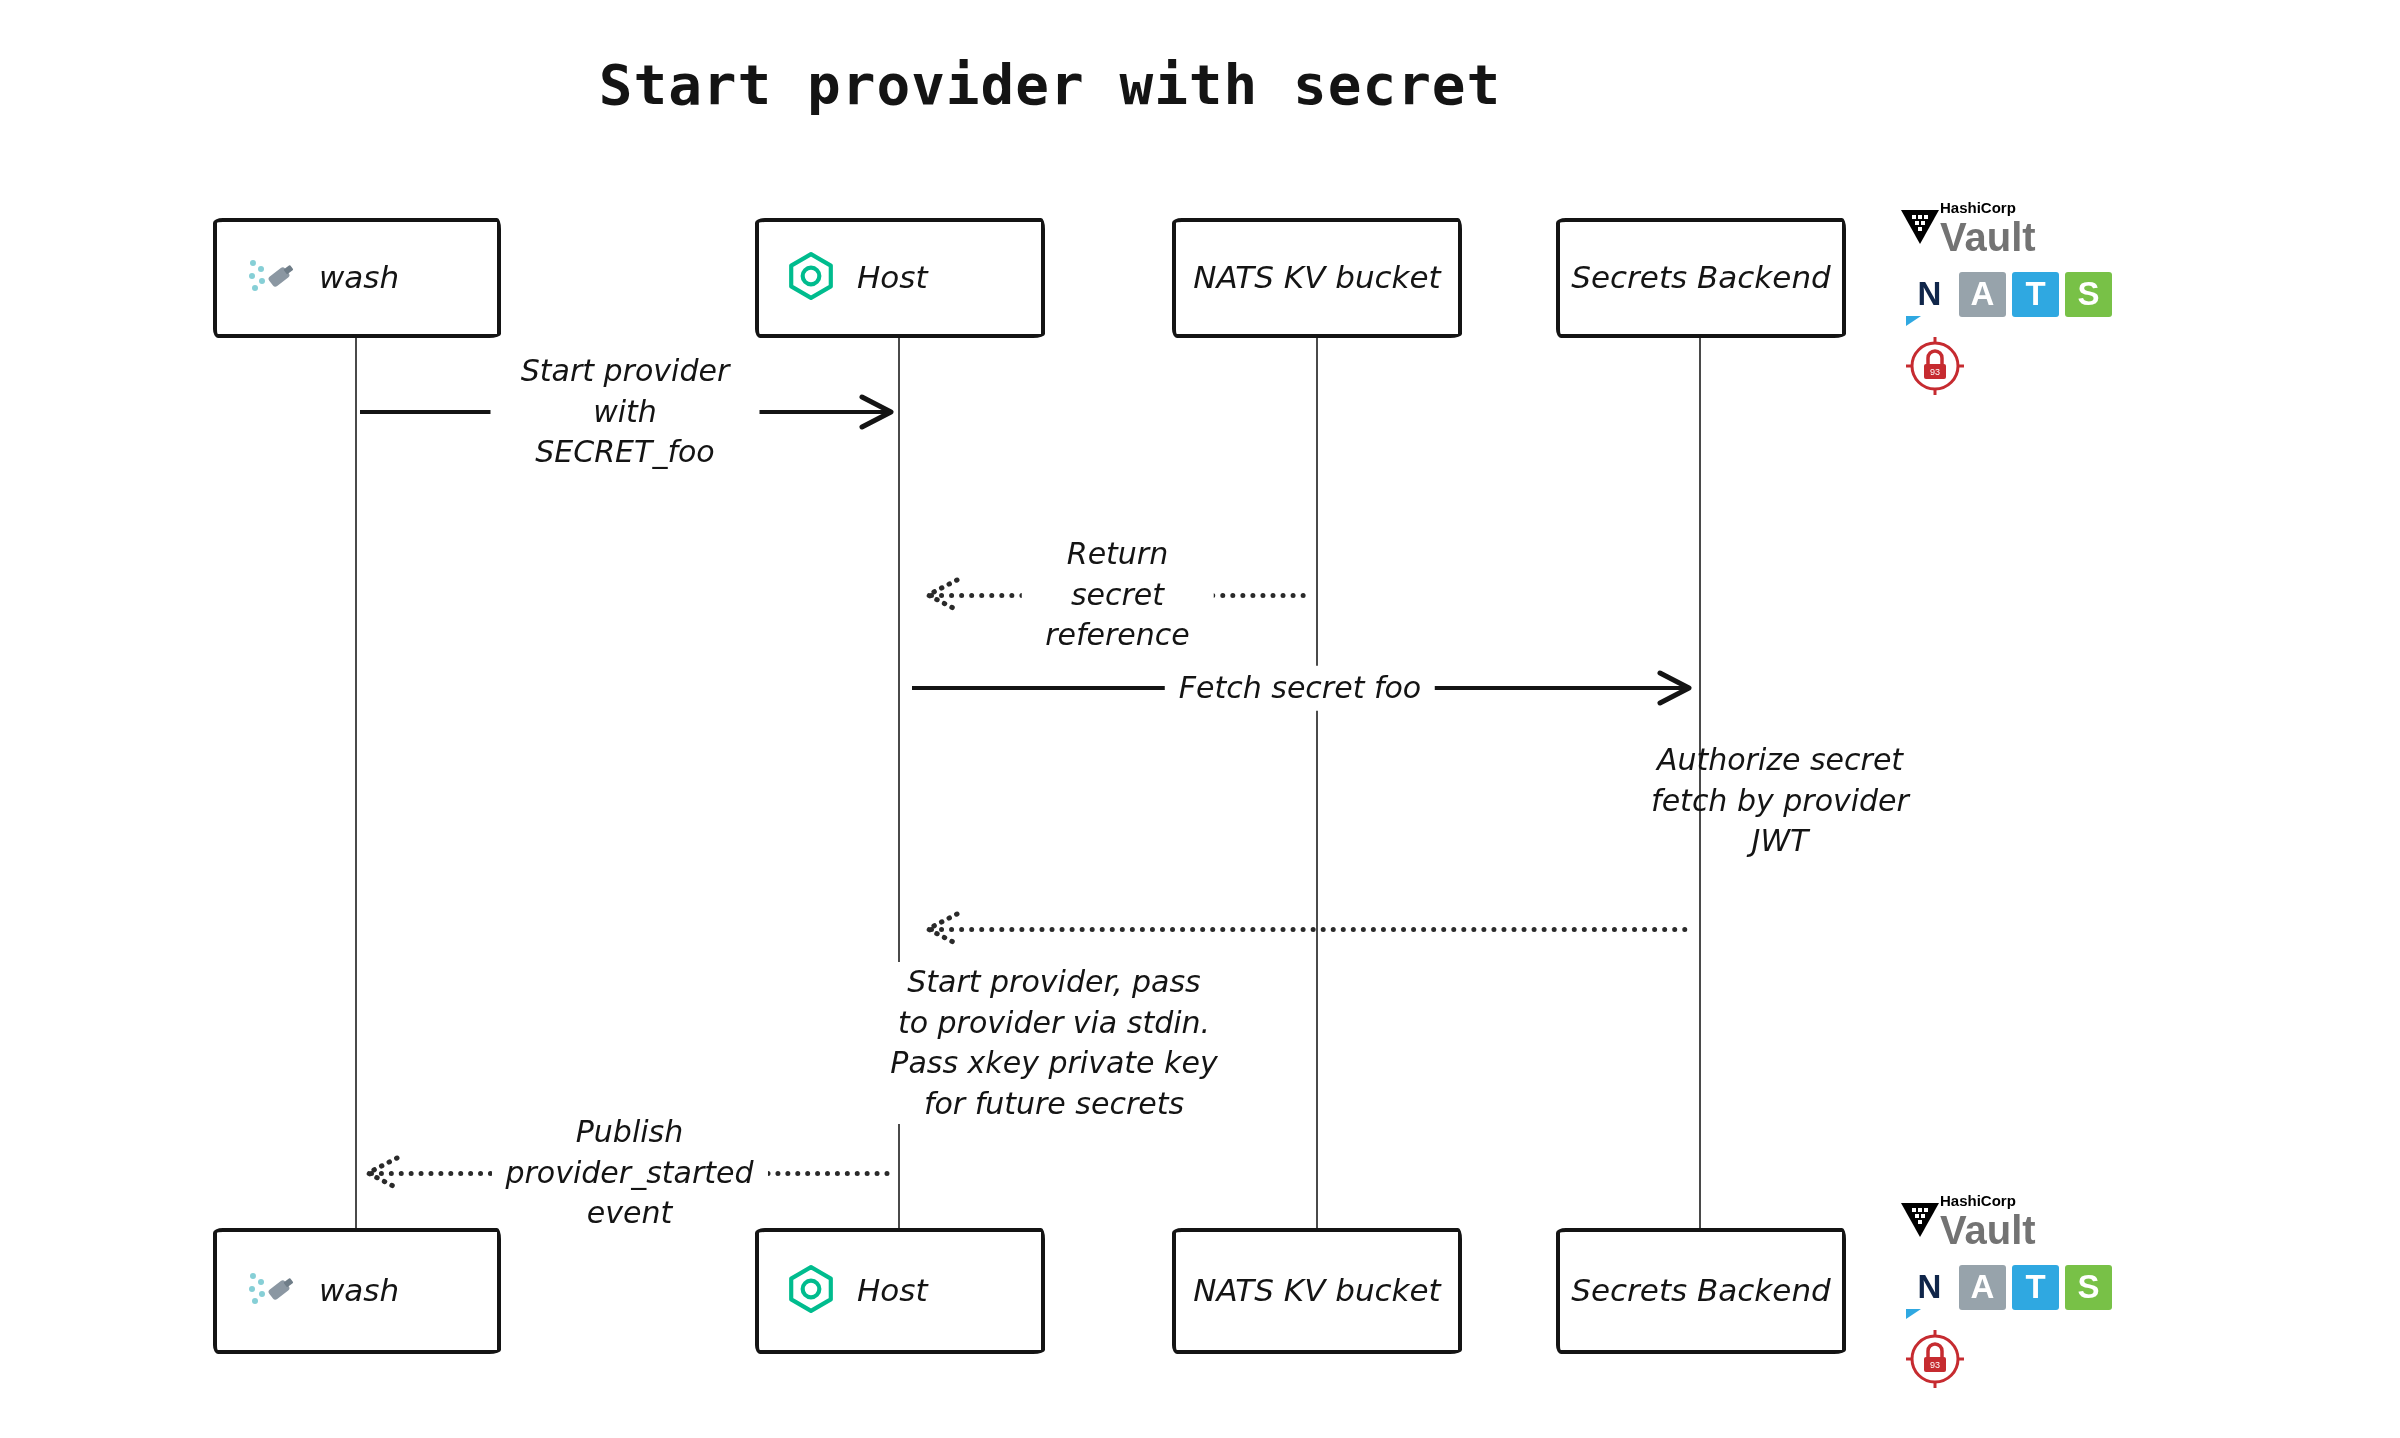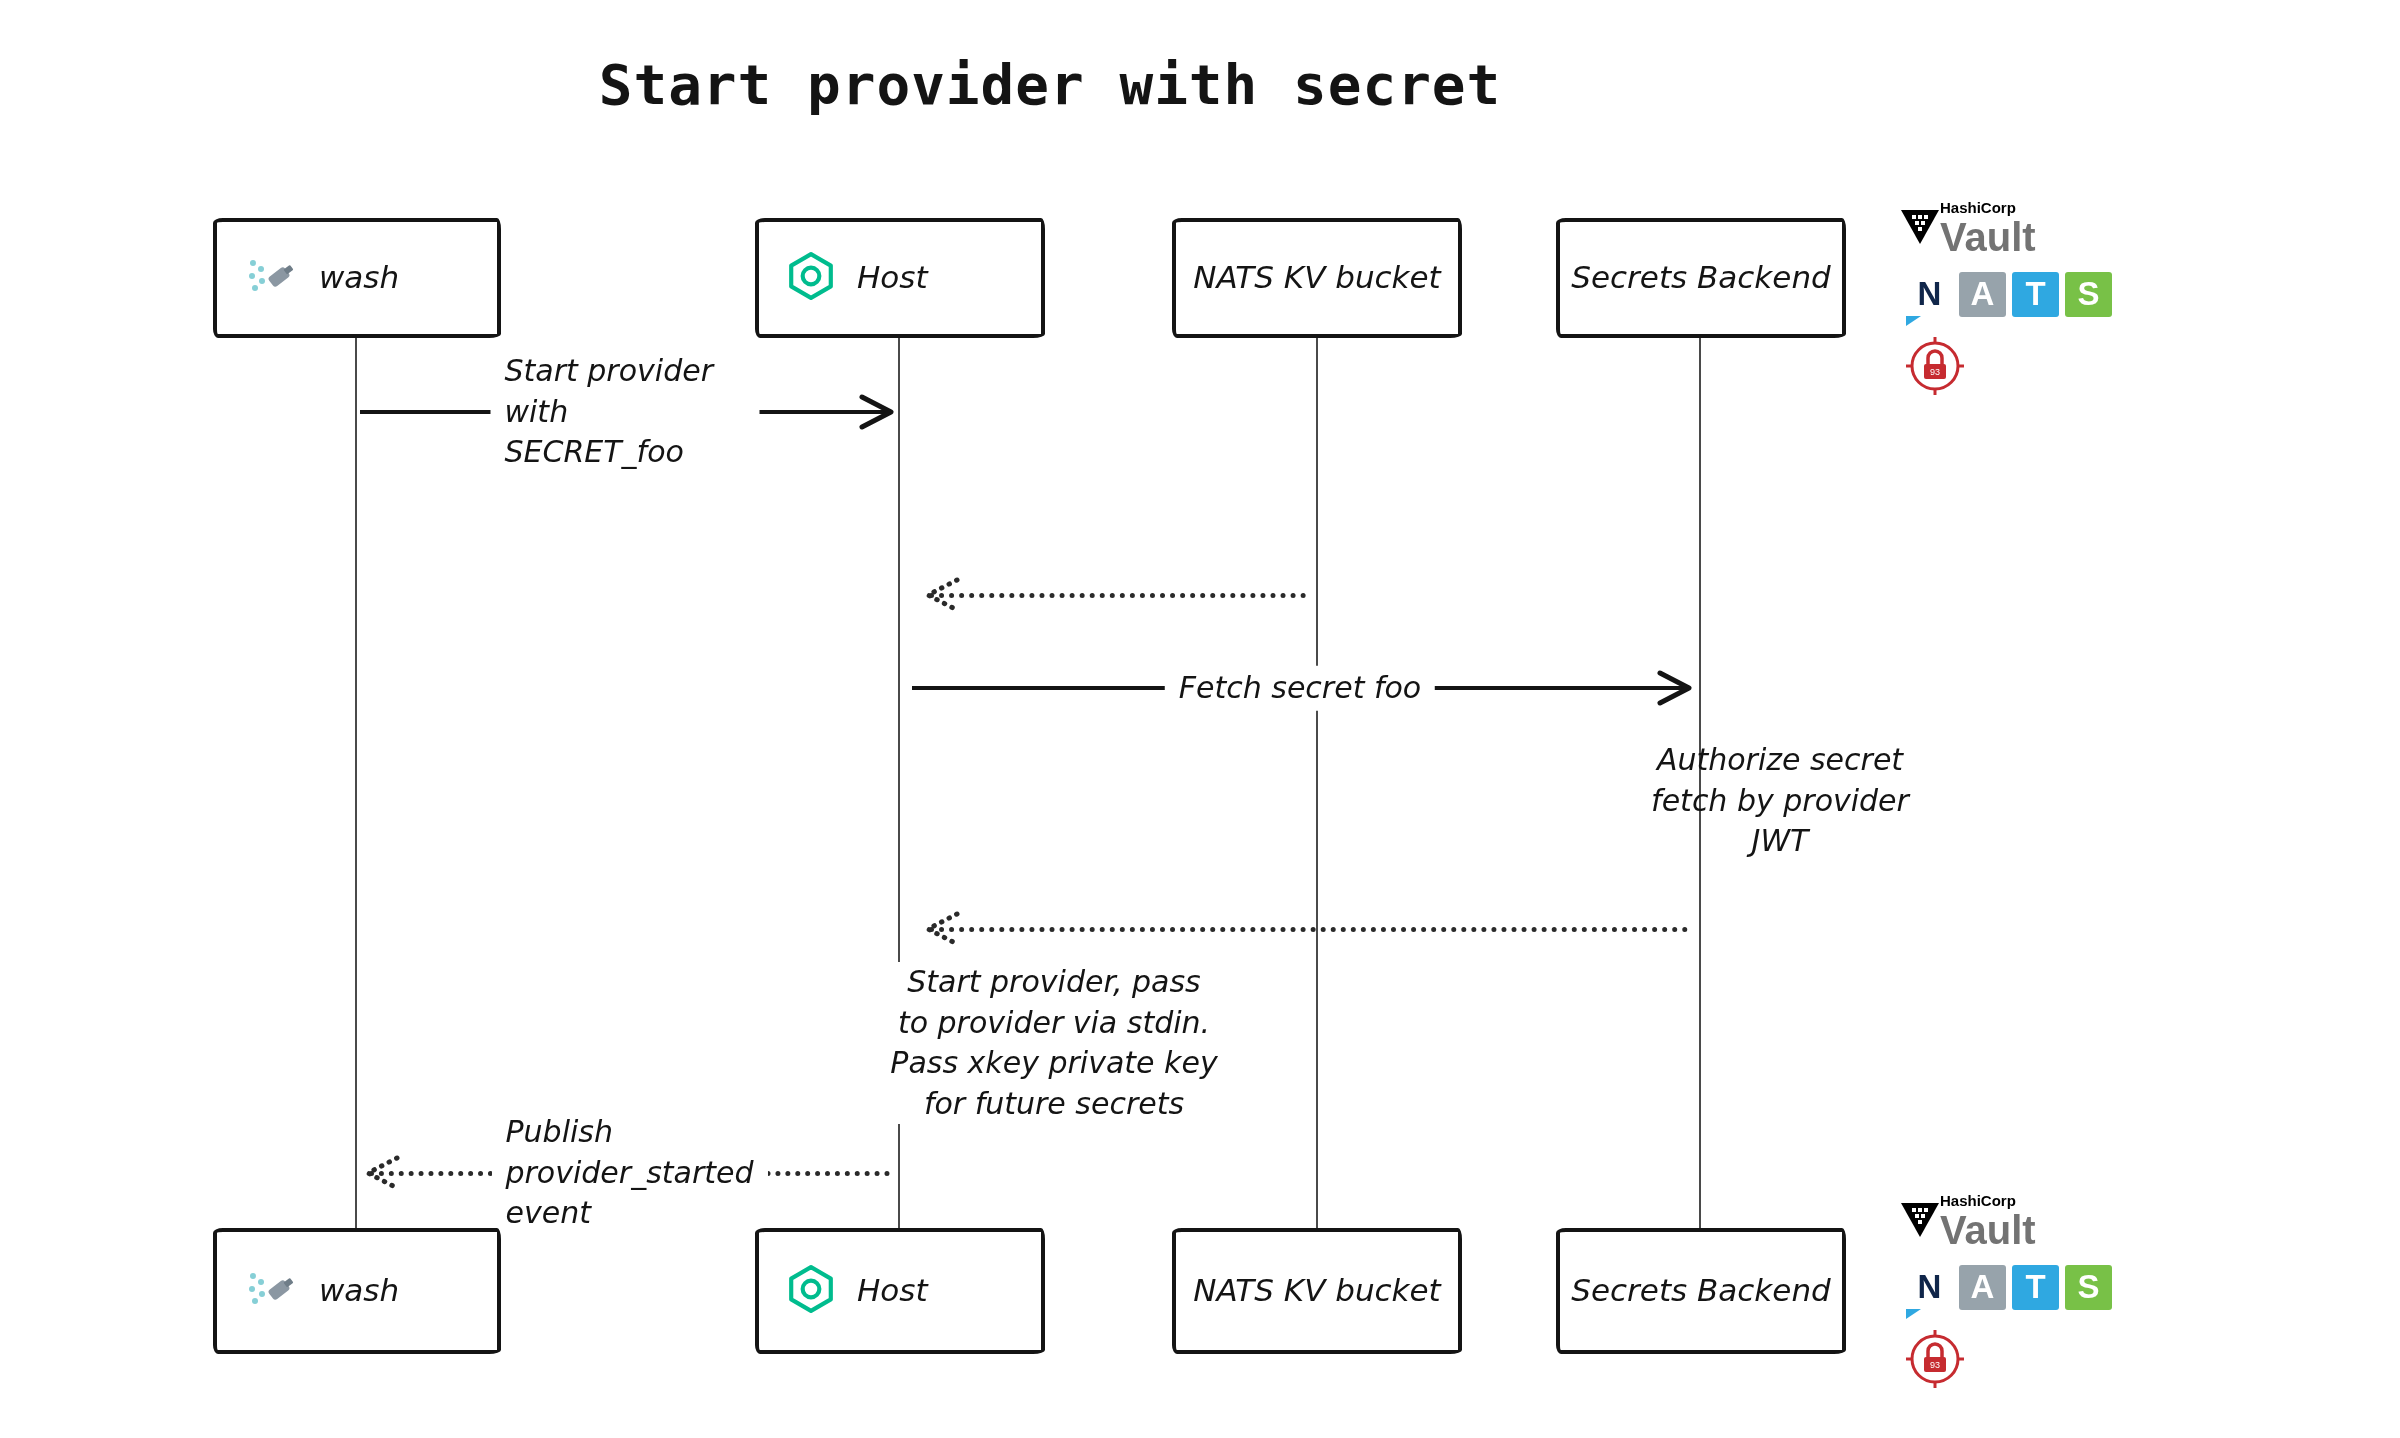--- a/index.html
+++ b/index.html
@@ -65,21 +65,21 @@
     border-top: 4px solid #141414;
     margin-top: -2px;
   }
   .msg.dashed .msg-line { border-top: 5px dotted #2a2a2a; }
   .msg-label {
     position: absolute;
     left: 50%; top: 50%;
     transform: translate(-50%, -50%);
     background: #ffffff;
     padding: 2px 14px;
-    text-align: left;
+    text-align: center;
     white-space: pre-line;
     z-index: 2;
   }
   .head {
     position: absolute;
     top: 50%;
     width: 44px; height: 44px;
     transform: translateY(-50%);
     z-index: 1;
   }
@@ -187,20 +187,22 @@
   </div>
 
 
   <div class="msg dashed" style="left:925px; top:540px; width:385px; height:110px;">
     <div class="msg-line"></div>
     <span class="head head-left">
       <svg width="44" height="44" viewBox="0 0 44 44">
           <polyline points="36,7 7,22 36,37" fill="none" stroke="#2a2a2a" stroke-width="5" stroke-linecap="round" stroke-linejoin="round" stroke-dasharray="0.5 8"></polyline>
         </svg>
     </span>
+    <div class="msg-label hand">Return secret
+reference</div>
   </div>
 
   <div class="msg solid" style="left:908px; top:658px; width:784px; height:60px;">
     <div class="msg-line"></div>
     <span class="head head-right">
       <svg width="44" height="44" viewBox="0 0 44 44">
           <polyline points="8,7 37,22 8,37" fill="none" stroke="#141414" stroke-width="5" stroke-linecap="round" stroke-linejoin="round"></polyline>
         </svg>
     </span>
     <div class="msg-label hand">Fetch secret foo</div>

